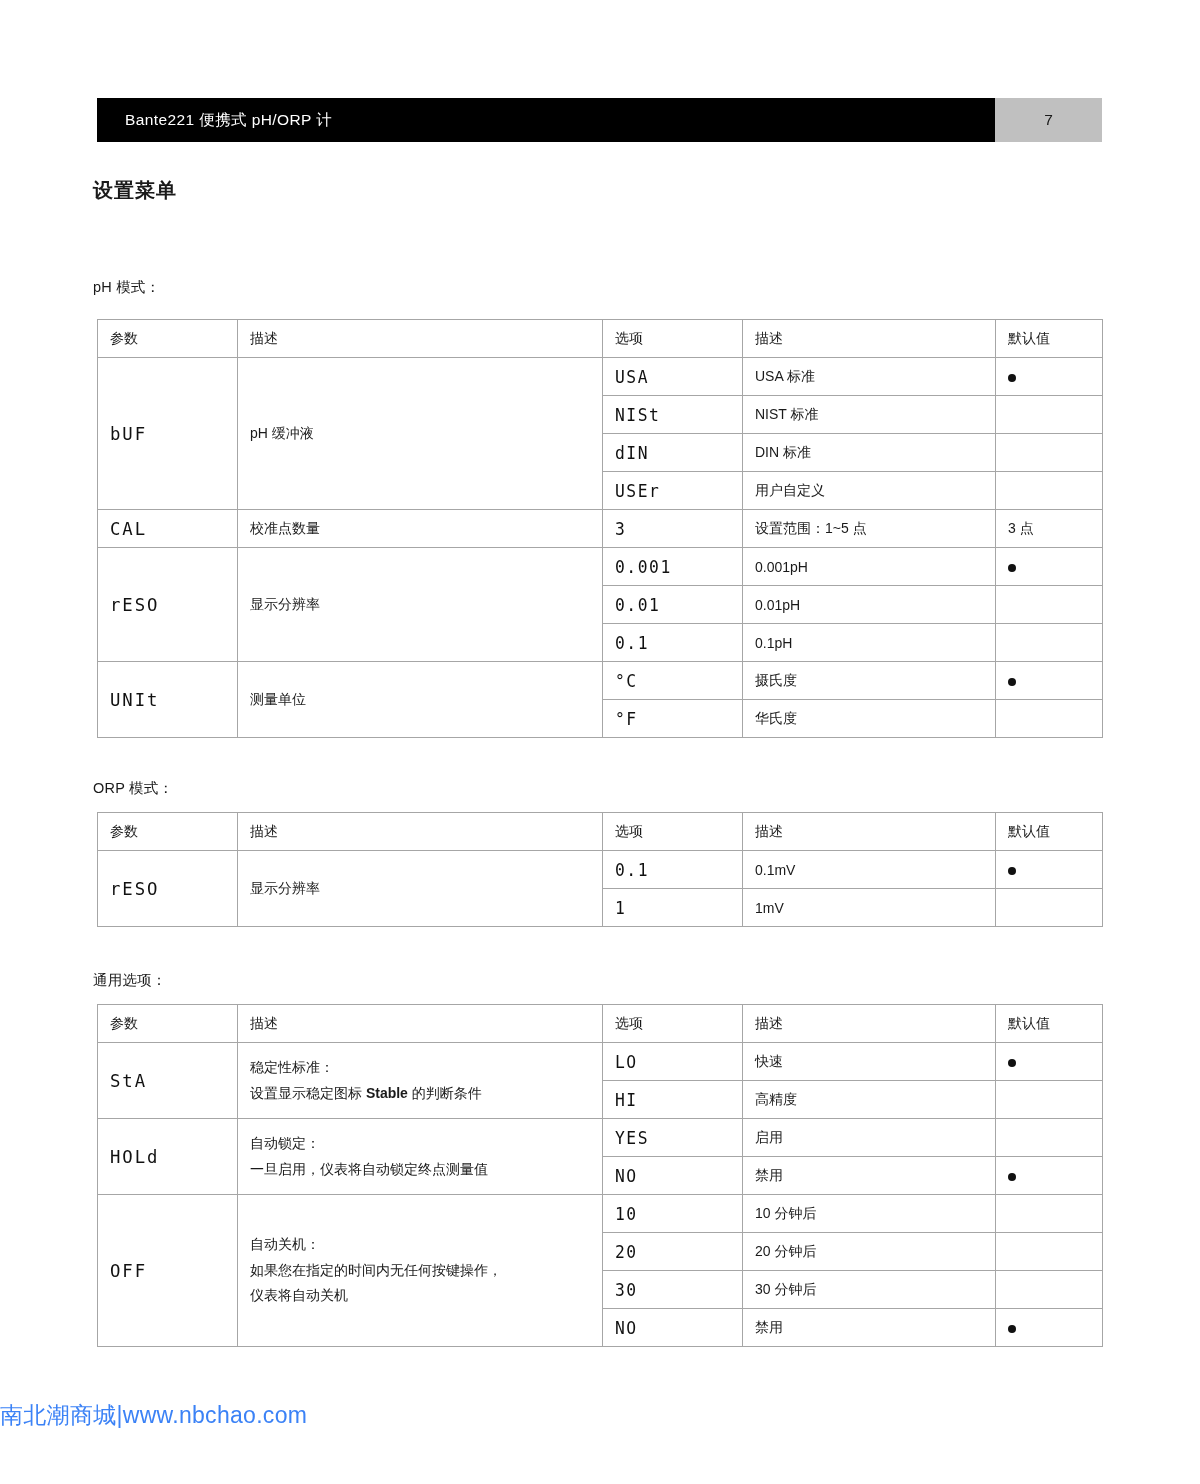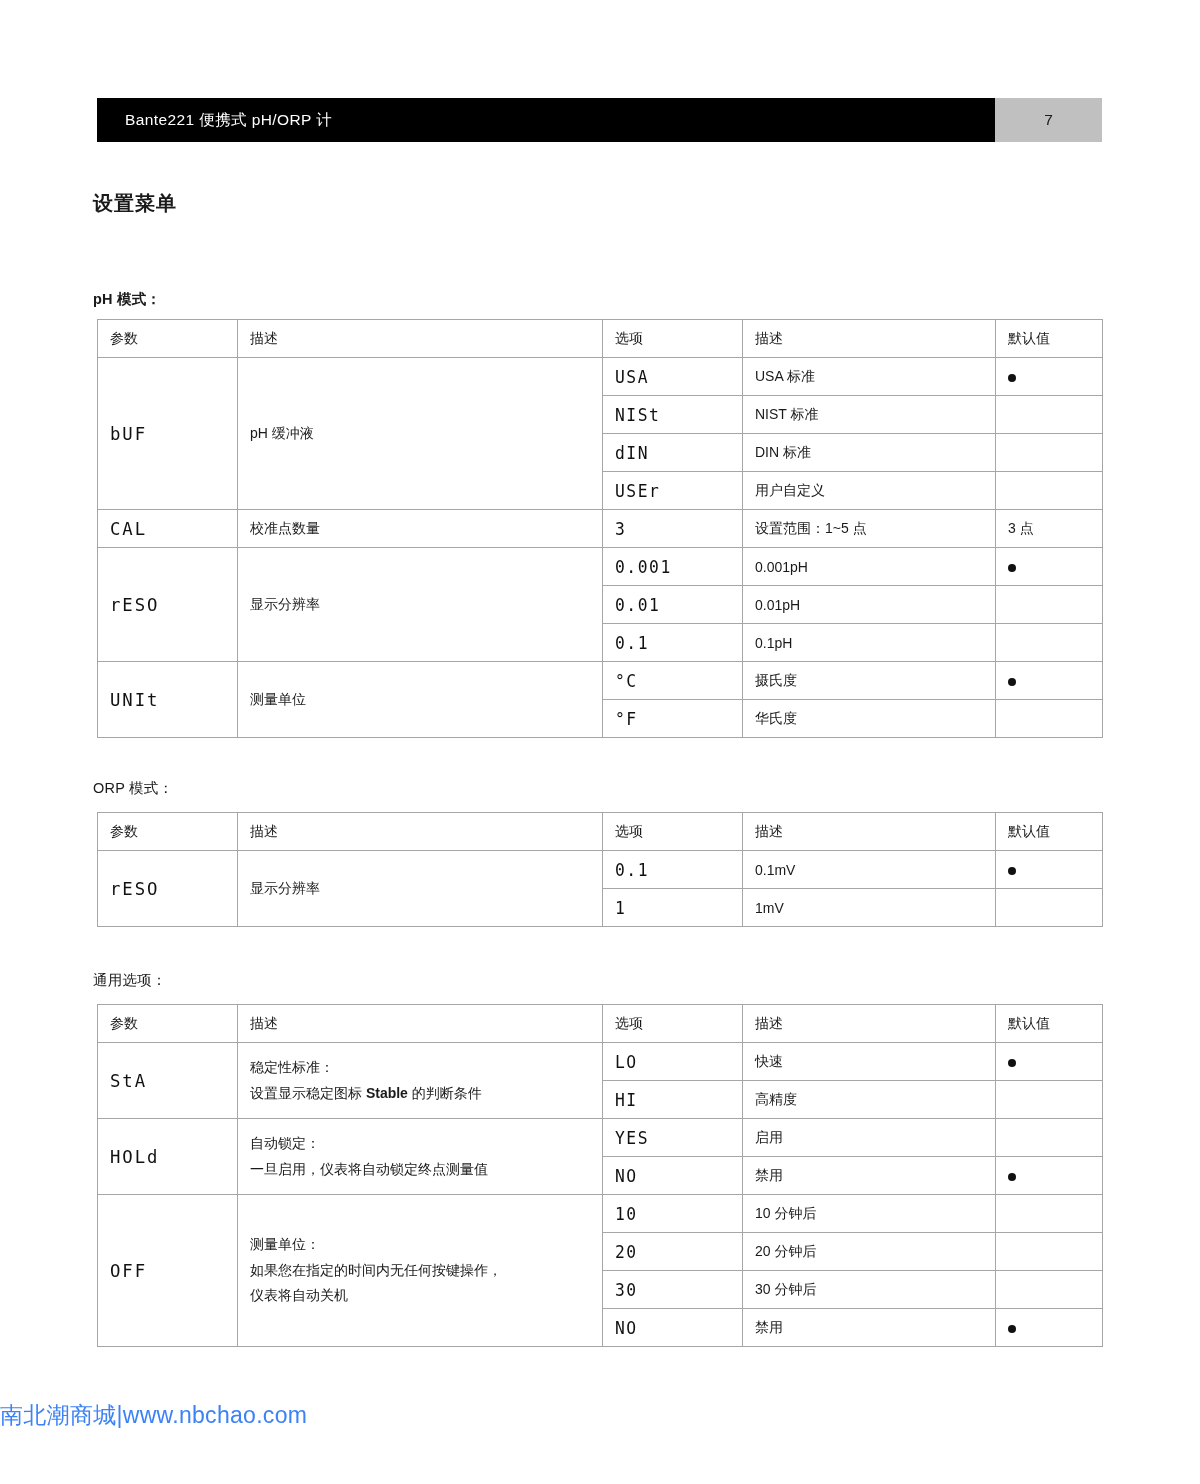--- a/index.html
+++ b/index.html
@@ -56,41 +56,41 @@
   }
   .header-page-num {
     color: #1a1a1a;
     font-size: 15.5px;
   }
 
   
   .section-title {
     position: absolute;
     left: 93px;
-    top: 190px;
+    top: 177px;
     font-size: 20px;
     font-weight: bold;
     letter-spacing: 1px;
   }
   .intro-text {
     position: absolute;
     left: 93px;
     top: 228px;
     font-size: 14.5px;
     letter-spacing: 0.2px;
   }
 
   
   .caption {
     position: absolute;
     left: 93px;
     font-size: 14.5px;
     letter-spacing: 0.2px;
   }
-  .cap-ph  { top: 290px; font-weight: bold; }
+  .cap-ph  { top: 278px; }
   .cap-orp { top: 779px; }
   .cap-gen { top: 971px; font-family: Liberation Mono, monospace; }
 
   
   .tbl-wrap {
     position: absolute;
     left: 97px;
     width: 1005px;
   }
   .w-ph  { top: 319px; }
@@ -396,21 +396,21 @@
           </td>
           <td class="cell">禁用</td>
           <td class="cell def-cell"><span class="dot"></span></td>
         </tr>
 
         <tr>
           <td class="cell param-cell" rowspan="4">
             <span class="lcd lcd-param">OFF</span>
           </td>
           <td class="desc-cell" rowspan="4">
-            <div>测量单位：</div>
+            <div>自动关机：</div>
             <div>如果您在指定的时间内无任何按键操作，</div>
             <div>仪表将自动关机</div>
           </td>
           <td class="cell opt-cell">
             <span class="lcd">10</span>
           </td>
           <td class="cell">10 分钟后</td>
           <td class="cell def-cell"></td>
         </tr>
         <tr>

